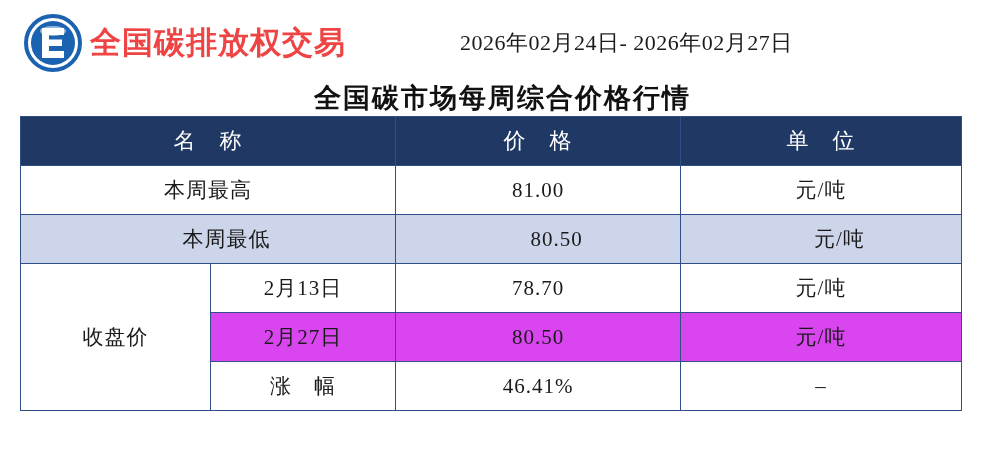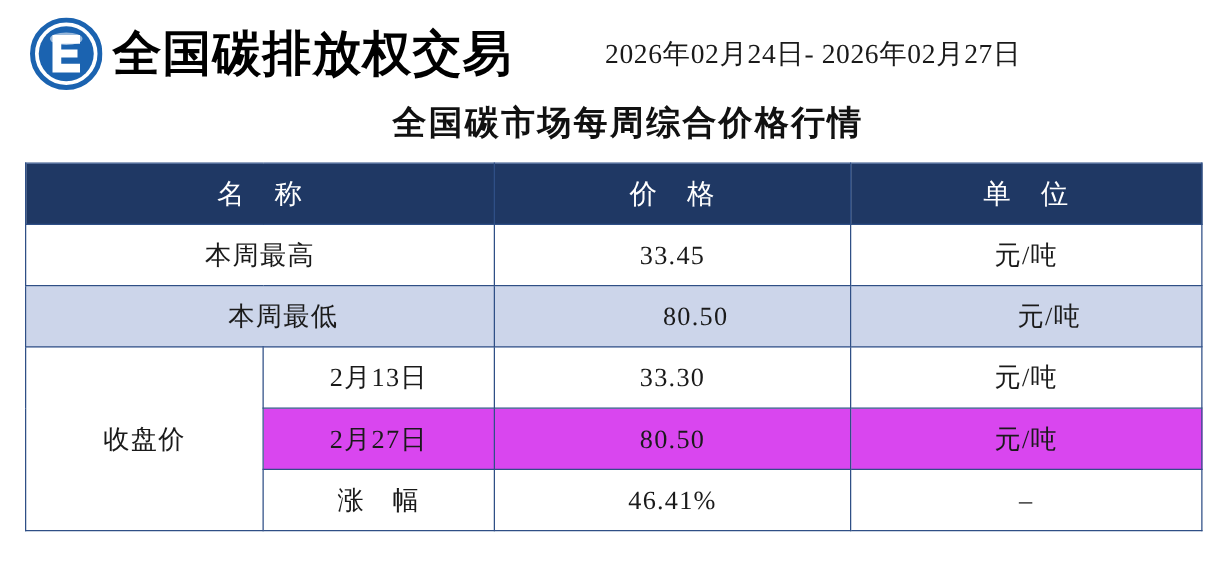--- a/index.html
+++ b/index.html
@@ -30,44 +30,43 @@
   }
   .logo {
     width: 58px;
     height: 58px;
     flex: 0 0 58px;
     position: relative;
   }
   .logo svg { display: block; }
   .brand {
     font-family: "Liberation Serif", "DejaVu Serif", serif;
-    font-size: 39px;
+    font-size: 31px;
     font-weight: bold;
     letter-spacing: 1px;
-    color: #000000;
+    color: #ef4444;
     margin-left: 8px;
     white-space: nowrap;
   }
   .daterange {
     font-family: "Liberation Serif", "DejaVu Serif", serif;
     font-size: 22px;
     color: #1a1a1a;
-    margin-left: 74px;
+    margin-left: 114px;
     white-space: nowrap;
     letter-spacing: 0.5px;
   }
   
   .title {
     text-align: center;
     font-size: 27px;
     font-weight: bold;
     letter-spacing: 2px;
     color: #111111;
     margin-top: 10px;
-    margin-bottom: 14px;
     padding-left: 24px;
   }
   
   .table-wrap {
     padding: 0 20px;
     box-sizing: border-box;
   }
   table.price-table {
     width: 941px;
     border-collapse: collapse;
@@ -146,32 +145,32 @@
       <thead>
         <tr>
           <th colspan="2">名　称</th>
           <th>价　格</th>
           <th>单　位</th>
         </tr>
       </thead>
       <tbody>
         <tr class="light">
           <td colspan="2" class="label-cell">本周最高</td>
-          <td class="num">33.45</td>
+          <td class="num">81.00</td>
           <td>元/吨</td>
         </tr>
         <tr class="shade">
           <td colspan="2" class="label-cell">本周最低</td>
           <td class="num">80.50</td>
           <td>元/吨</td>
         </tr>
         <tr class="light">
           <td rowspan="3" class="group-cell">收盘价</td>
           <td>2月13日</td>
-          <td class="num">33.30</td>
+          <td class="num">78.70</td>
           <td>元/吨</td>
         </tr>
         <tr class="shade2">
           <td>2月27日</td>
           <td class="num">80.50</td>
           <td>元/吨</td>
         </tr>
         <tr class="light">
           <td class="label-cell">涨　幅</td>
           <td class="num">46.41%</td>

